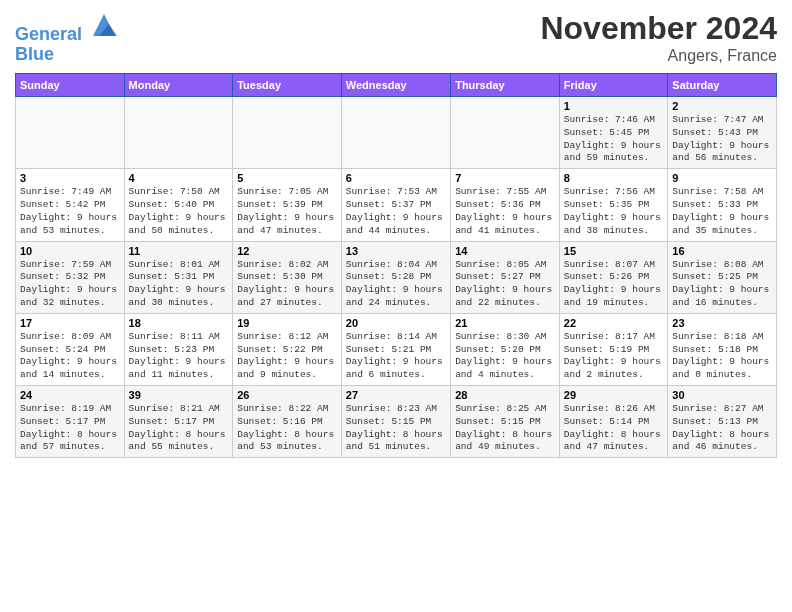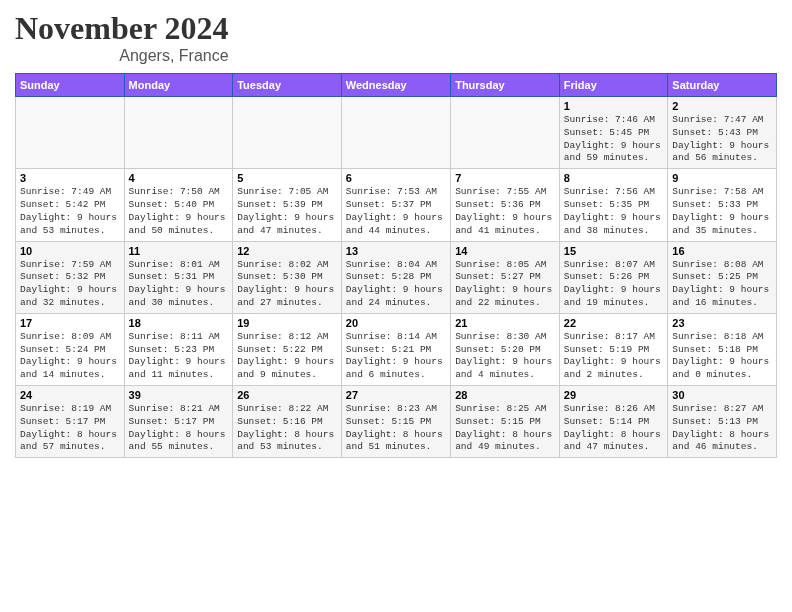--- a/index.html
+++ b/index.html
@@ -38,21 +38,20 @@
       height: 30px;
       margin-left: 2px;
     }
     .title-area {
       text-align: right;
     }
     .month-title {
       font-size: 32px;
       font-weight: bold;
       color: #333;
-      font-family: Liberation Serif, serif;
     }
     .location {
       font-size: 16px;
       color: #555;
     }
     table {
       width: 100%;
       border-collapse: collapse;
       font-size: 10px;
     }
@@ -93,20 +92,35 @@
     }
     .empty {
       background: #f9f9f9 !important;
     }
   </style>
 </head>
 <body>
 
 <div class="container">
   <div class="header">
+    <div class="logo">
+      <div>
+        <div style="display:flex;align-items:center;">
+          <div class="logo-text">
+            <span>General</span>
+            <svg class="logo-icon" viewBox="0 0 30 30">
+              <polygon points="4,26 15,4 26,26" fill="#4a90d9"></polygon>
+              <polygon points="10,26 20,14 28,26" fill="#2a5ab0" opacity="0.7"></polygon>
+            </svg>
+          </div>
+          <div></div>
+        </div>
+        <div class="logo-text" style="color:#4a90d9;font-size:18px;">Blue</div>
+      </div>
+    </div>
     <div class="title-area">
       <div class="month-title">November 2024</div>
       <div class="location">Angers, France</div>
     </div>
   </div>
 
   <table>
     <thead>
       <tr>
       <th>Sunday</th>

